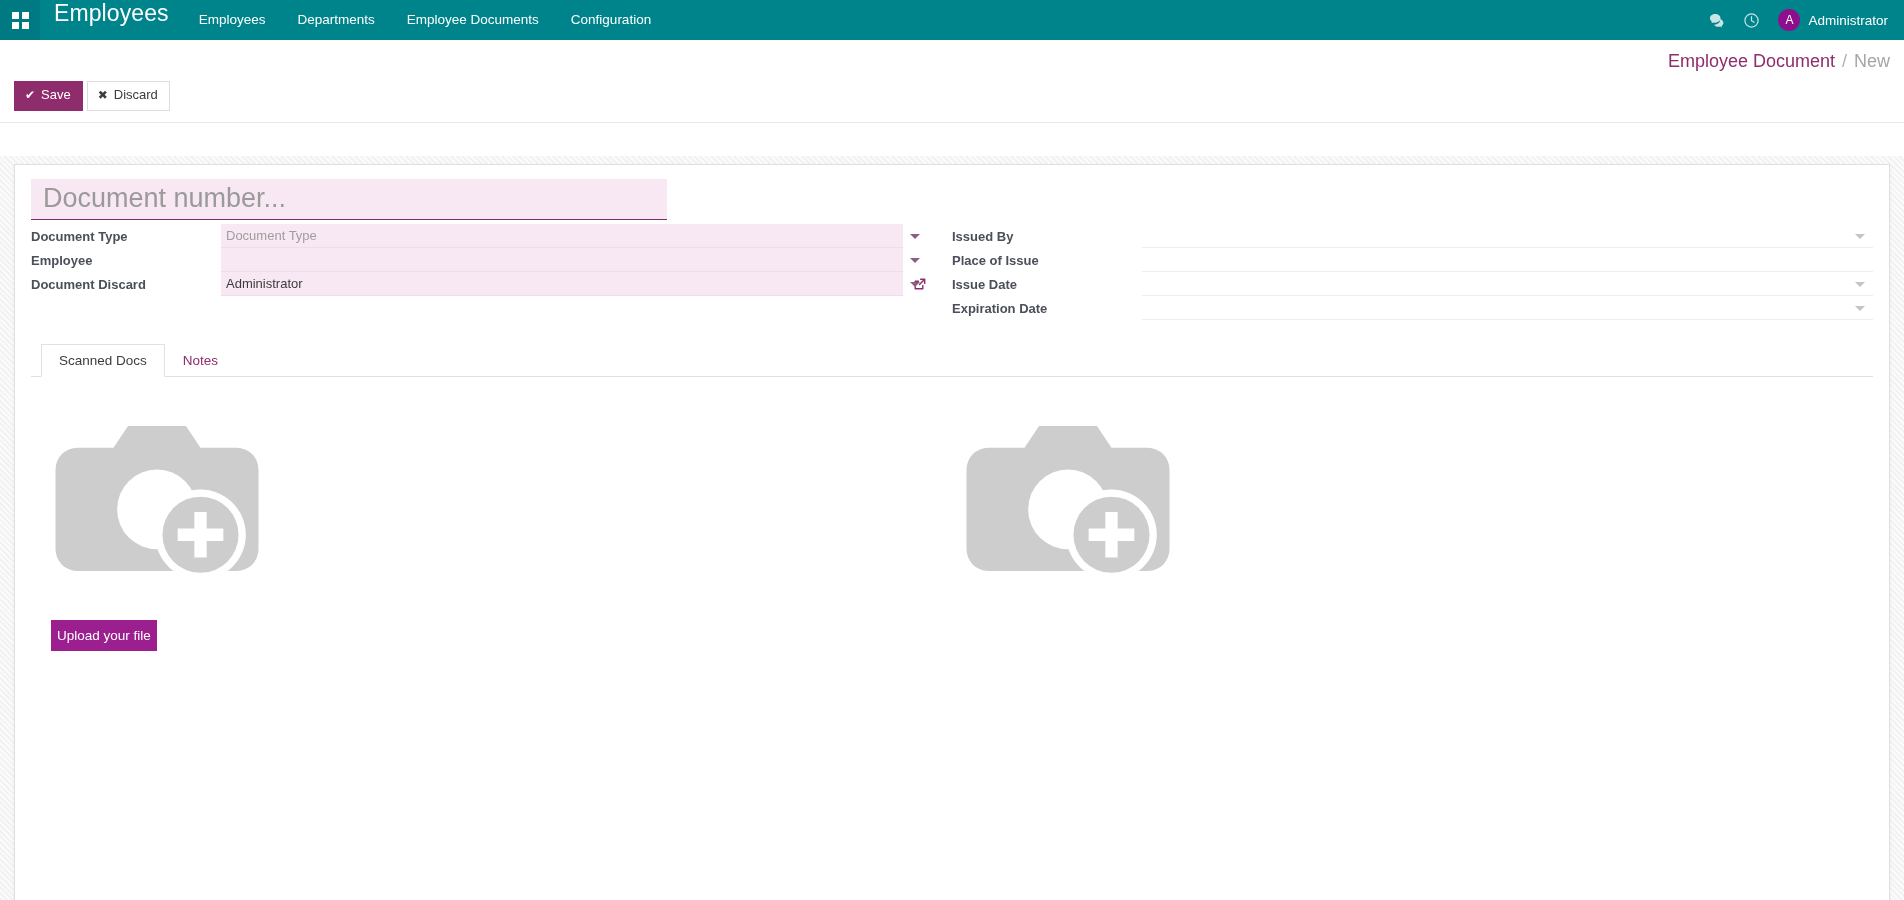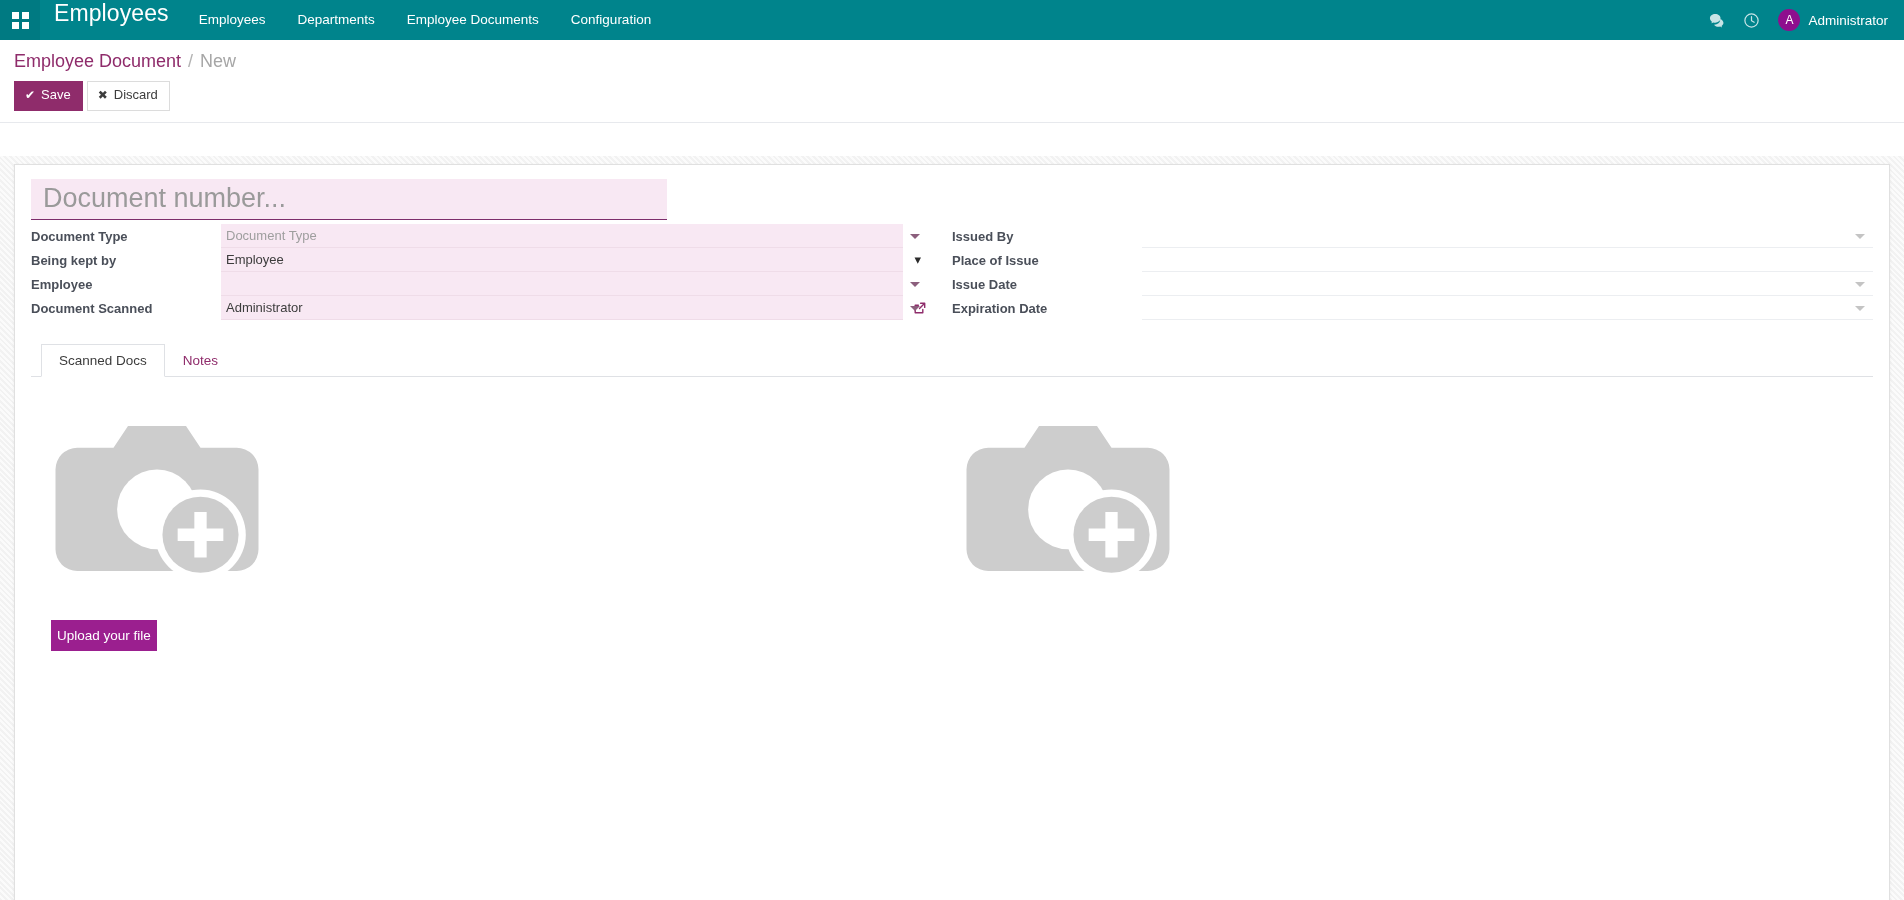--- a/index.html
+++ b/index.html
@@ -92,20 +92,21 @@
     padding: 0 14px;
     border-bottom: 1px solid #e7e9ed;
     position: relative;
     z-index: 10;
   }
   .breadcrumb {
     display: flex;
     align-items: baseline;
     padding-top: 11px;
     font-size: 18px;
+    justify-content: flex-end;
   }
   .bc-link { color: #8f2c6b; cursor: pointer; }
   .bc-sep { color: #b3b3b3; margin: 0 7px; }
   .bc-active { color: #a6a6a6; }
   .btn-row { padding: 9px 0 11px 0; display: flex; }
   .btn {
     font-size: 13px;
     padding: 5px 11px 6px 10px;
     border: 1px solid transparent;
     cursor: pointer;
@@ -357,44 +358,31 @@
             <td class="flabel">Document Type</td>
             <td class="fvalue">
               <div class="fcell">
                 <input class="fld req" type="text" placeholder="Document Type" style="">
                 <span class="caret"></span>
                 <span class="ext-spacer"></span>
               </div>
             </td>
           </tr>
           <tr>
-            <td class="flabel">Being kept by</td>
-            <td class="fvalue">
-              <div class="fcell">
-                <select class="fld req">
-                  <option>Employee</option>
-                  <option>Company</option>
-                </select>
-                <span class="chev">▾</span>
-                <span class="ext-spacer"></span>
-              </div>
-            </td>
-          </tr>
-          <tr>
             <td class="flabel">Employee</td>
             <td class="fvalue">
               <div class="fcell">
                 <input class="fld req" type="text" placeholder="" style="">
                 <span class="caret"></span>
                 <span class="ext-spacer"></span>
               </div>
             </td>
           </tr>
           <tr>
-            <td class="flabel">Document Scanned</td>
+            <td class="flabel">Document Discard</td>
             <td class="fvalue">
               <div class="fcell">
                 <input class="fld req" type="text" value="Administrator" style="">
                 <span class="caret"></span>
                 <span class="ext-link">
                   <svg width="16" height="16" viewBox="0 0 16 16" aria-hidden="true">
                     <path d="M3.2 5.2h3.2M3.2 5.2v7.6h7.6V9.4" fill="none" stroke="currentColor" stroke-width="1.4" stroke-linecap="round" stroke-linejoin="round"></path>
                     <path d="M8.6 3.3h4.1v4.1M12.7 3.3L7.5 8.5" fill="none" stroke="currentColor" stroke-width="1.4" stroke-linecap="round" stroke-linejoin="round"></path>
                   </svg>
                 </span>

